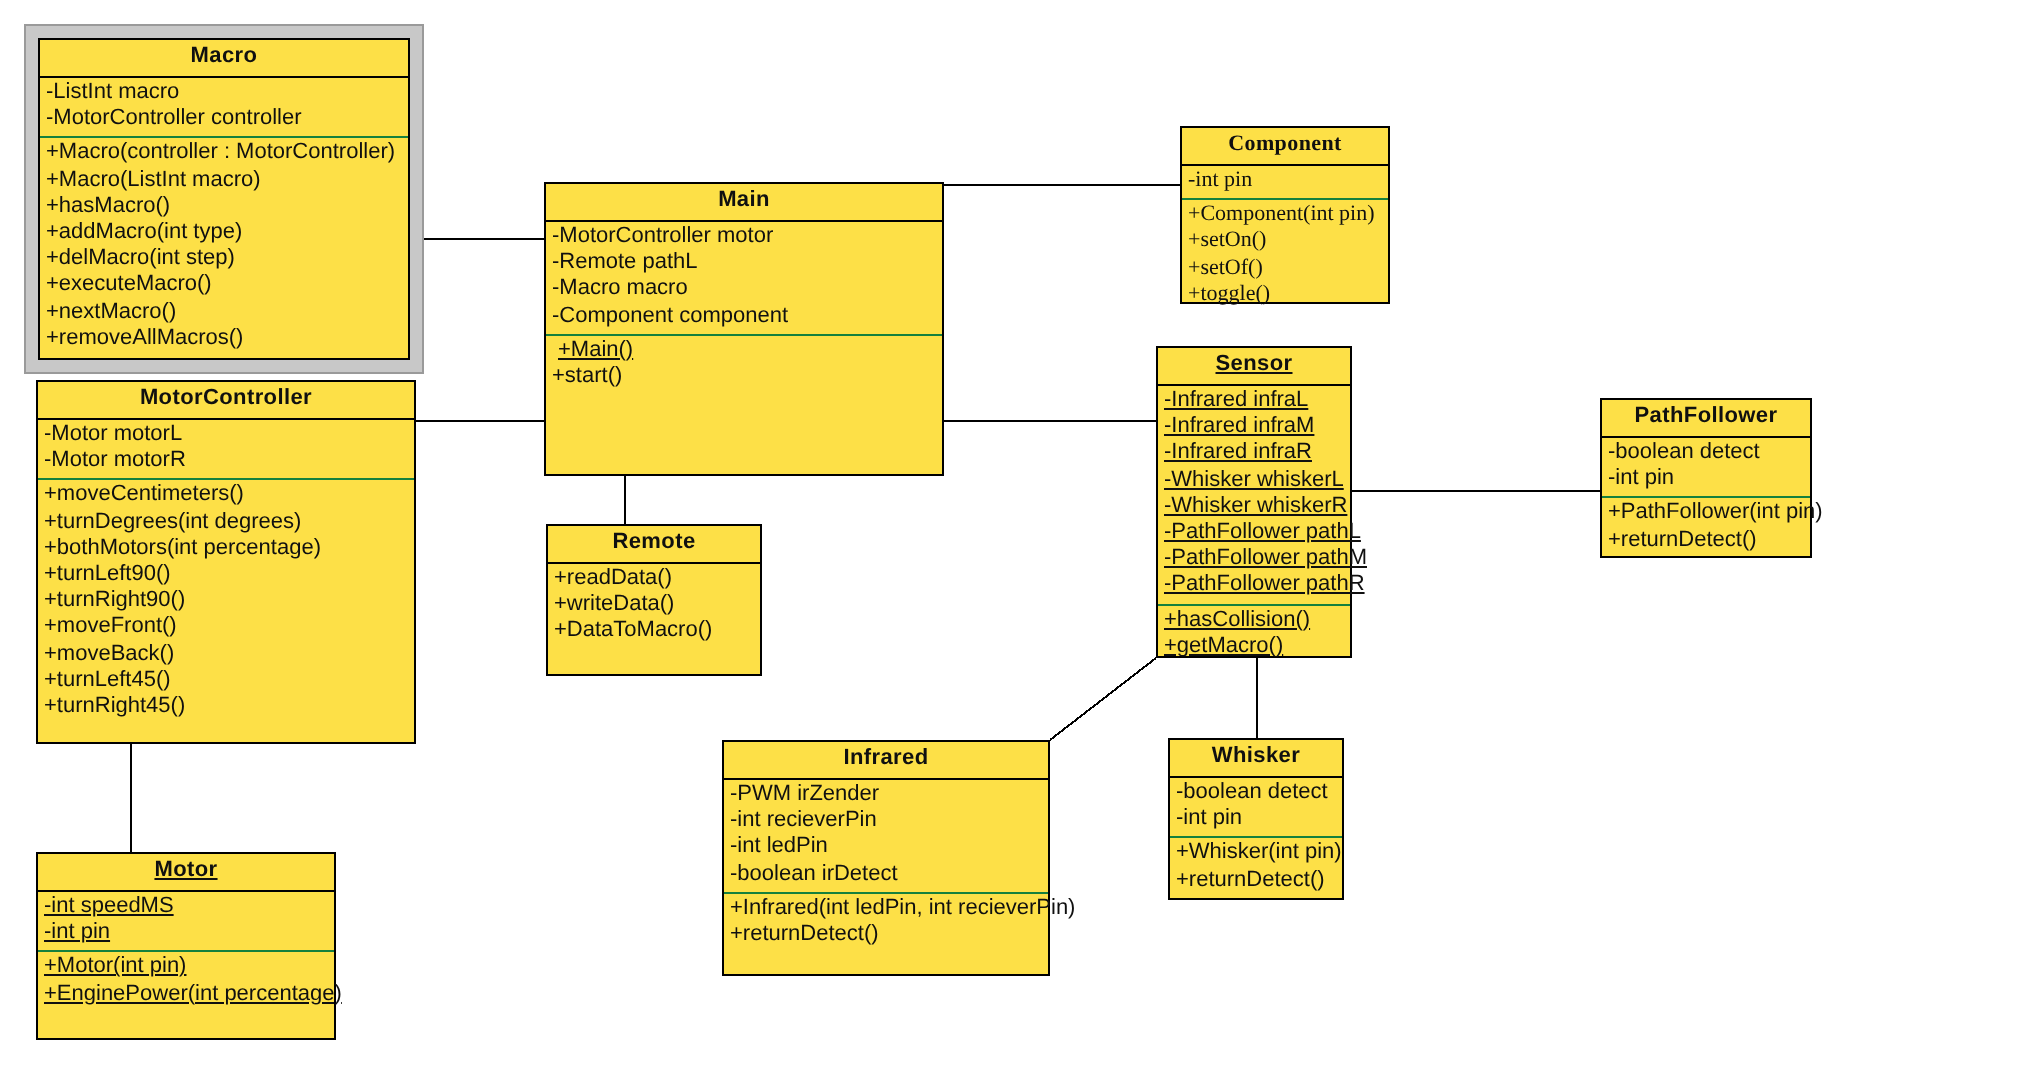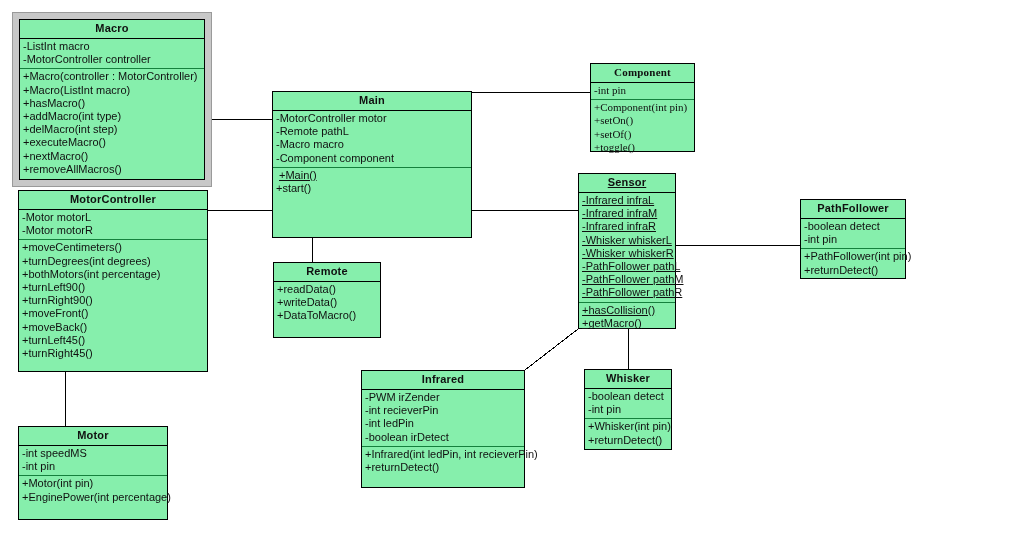--- a/index.html
+++ b/index.html
@@ -9,21 +9,21 @@
     font-family:"Liberation Sans",sans-serif;
     overflow:hidden;
   }
   #canvas{position:relative;width:1018px;height:537px;}
 
   svg#edges{position:absolute;left:0;top:0;width:1018px;height:537px;pointer-events:none;}
 
   .umlclass{
     position:absolute;
     box-sizing:border-box;
-    background:#86efac;
+    background:#fde047;
     border:1px solid #000000;
     color:#101010;
   }
   .sel-wrap{
     position:absolute;
     box-sizing:border-box;
     background:#c8c8c8;
     border:1px solid #9a9a9a;
   }
   .cls-title{
@@ -113,21 +113,21 @@
       <div class="member-row">+bothMotors(int percentage)</div>
       <div class="member-row">+turnLeft90()</div>
       <div class="member-row">+turnRight90()</div>
       <div class="member-row">+moveFront()</div>
       <div class="member-row">+moveBack()</div>
       <div class="member-row">+turnLeft45()</div>
       <div class="member-row">+turnRight45()</div>
     </div>
   </div>
 
-  <div class="umlclass" style="left:18px;top:426px;width:150px;height:94px;">
+  <div class="umlclass" style="left:18px;top:426px;width:150px;height:94px;text-decoration:underline;">
     <div class="cls-title">Motor</div>
     <div class="cls-attrs">
       <div class="member-row">-int speedMS</div>
       <div class="member-row">-int pin</div>
     </div>
     <div class="cls-ops">
       <div class="member-row">+Motor(int pin)</div>
       <div class="member-row">+EnginePower(int percentage)</div>
     </div>
   </div>

